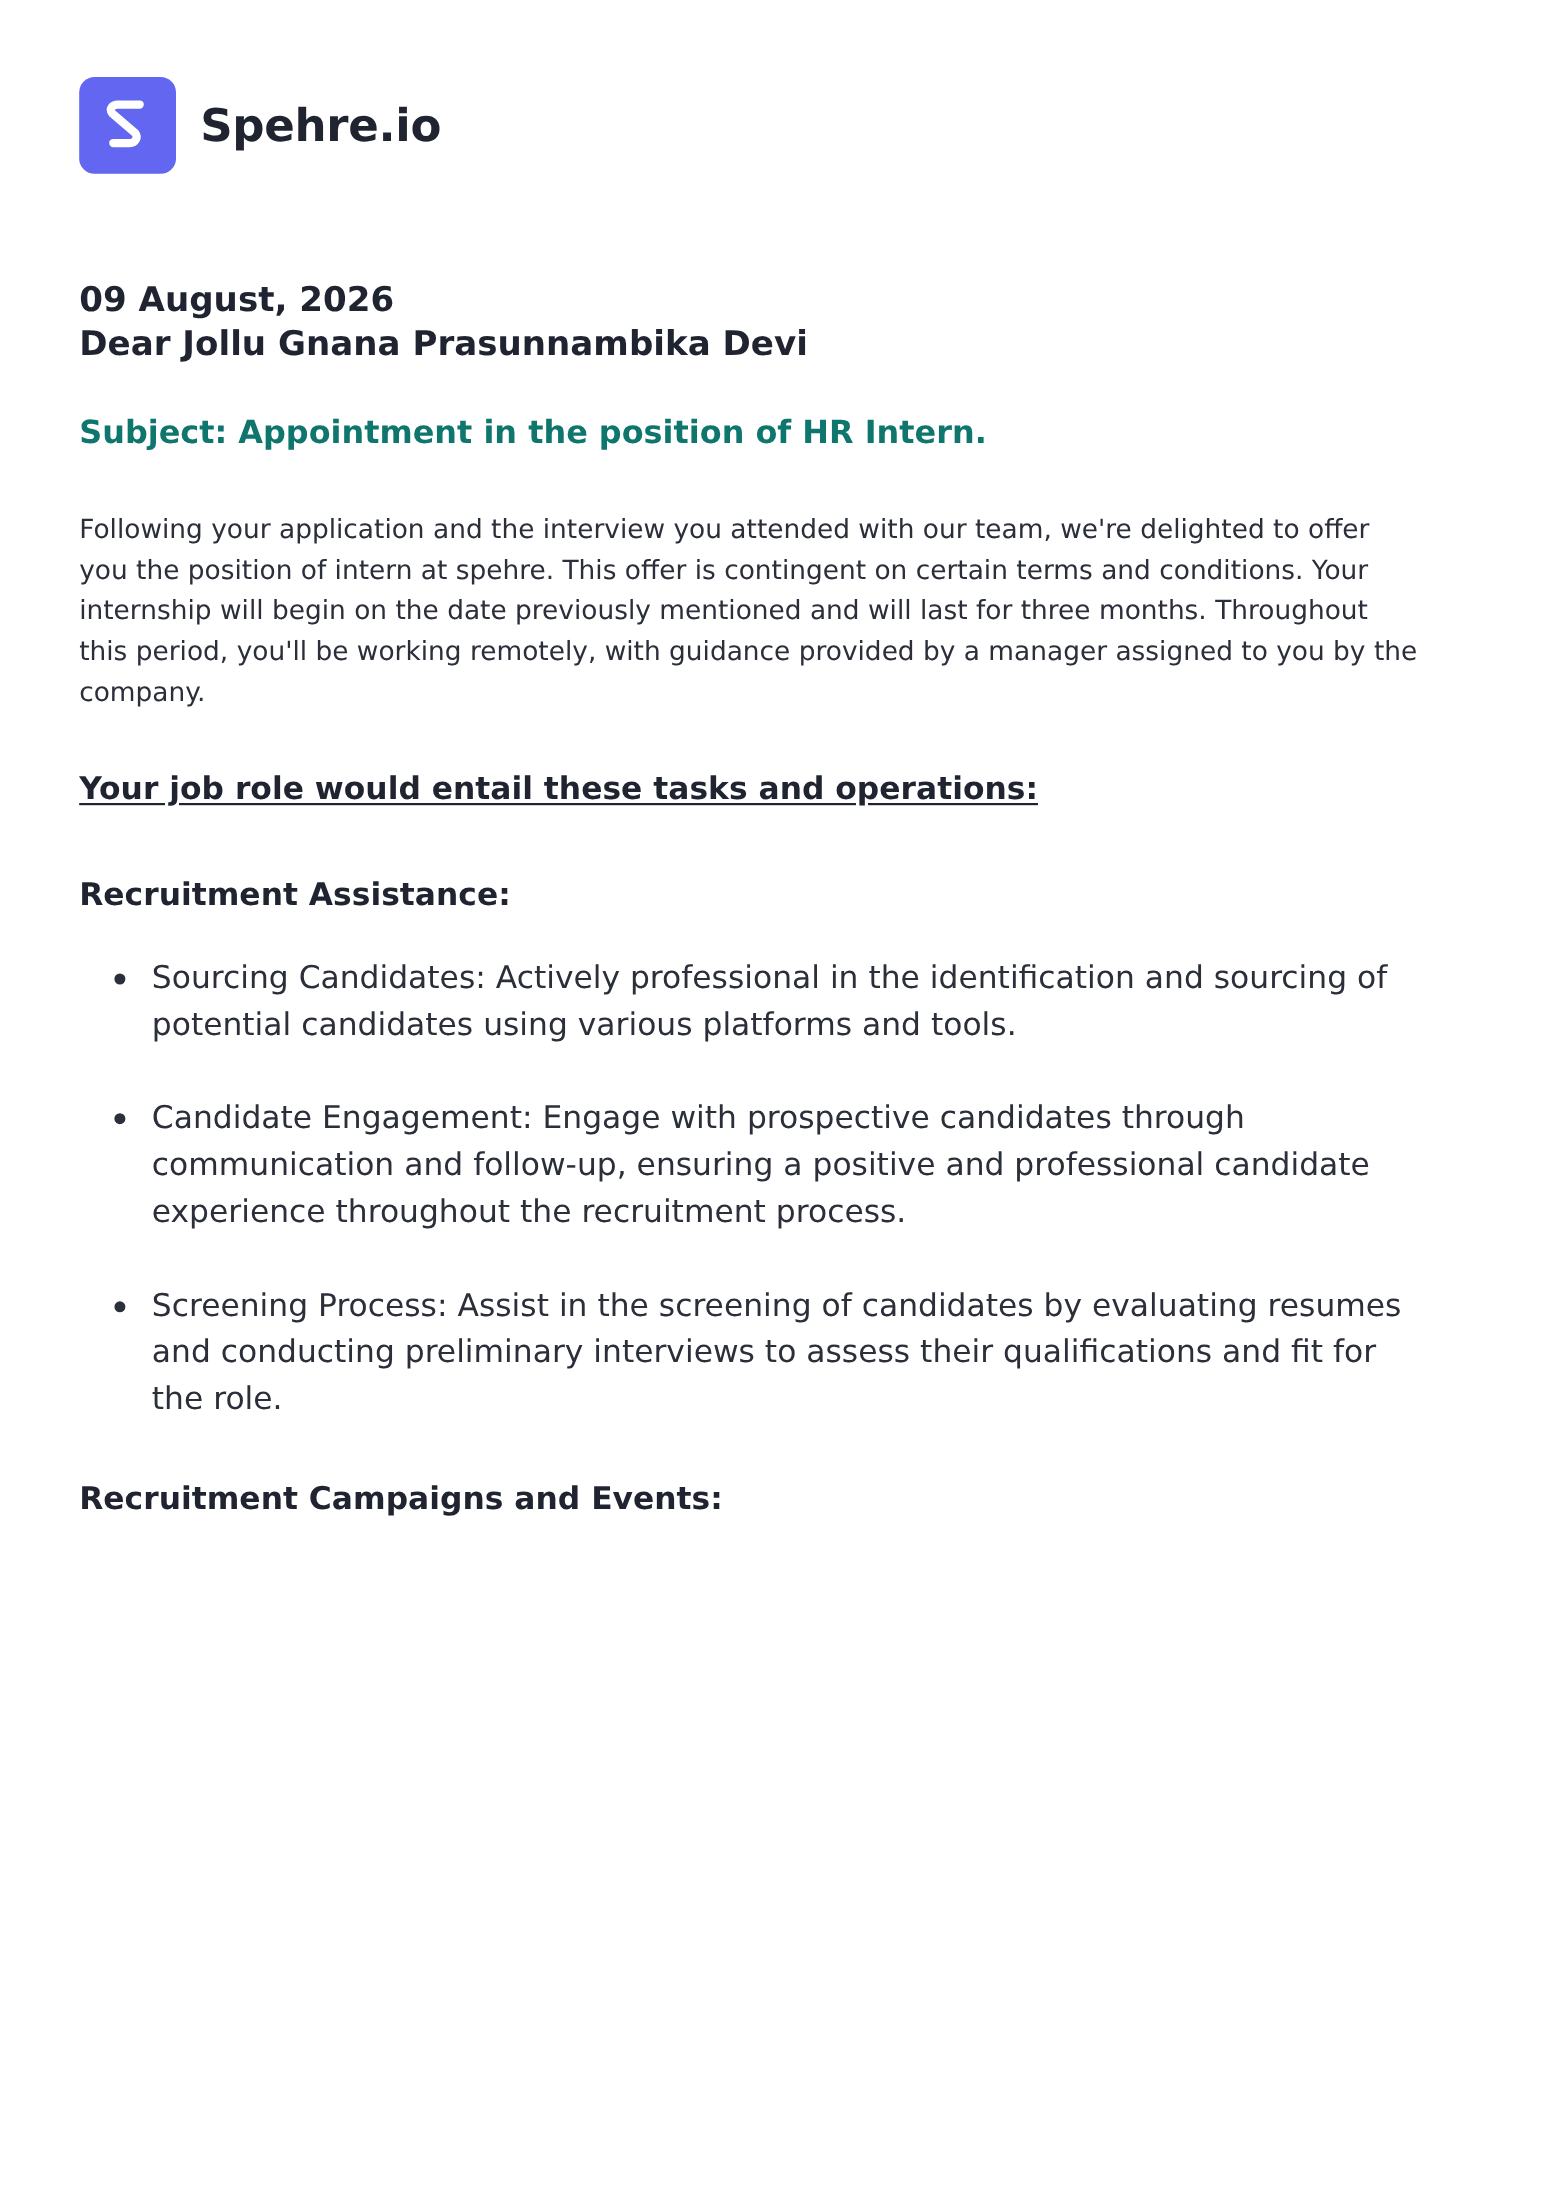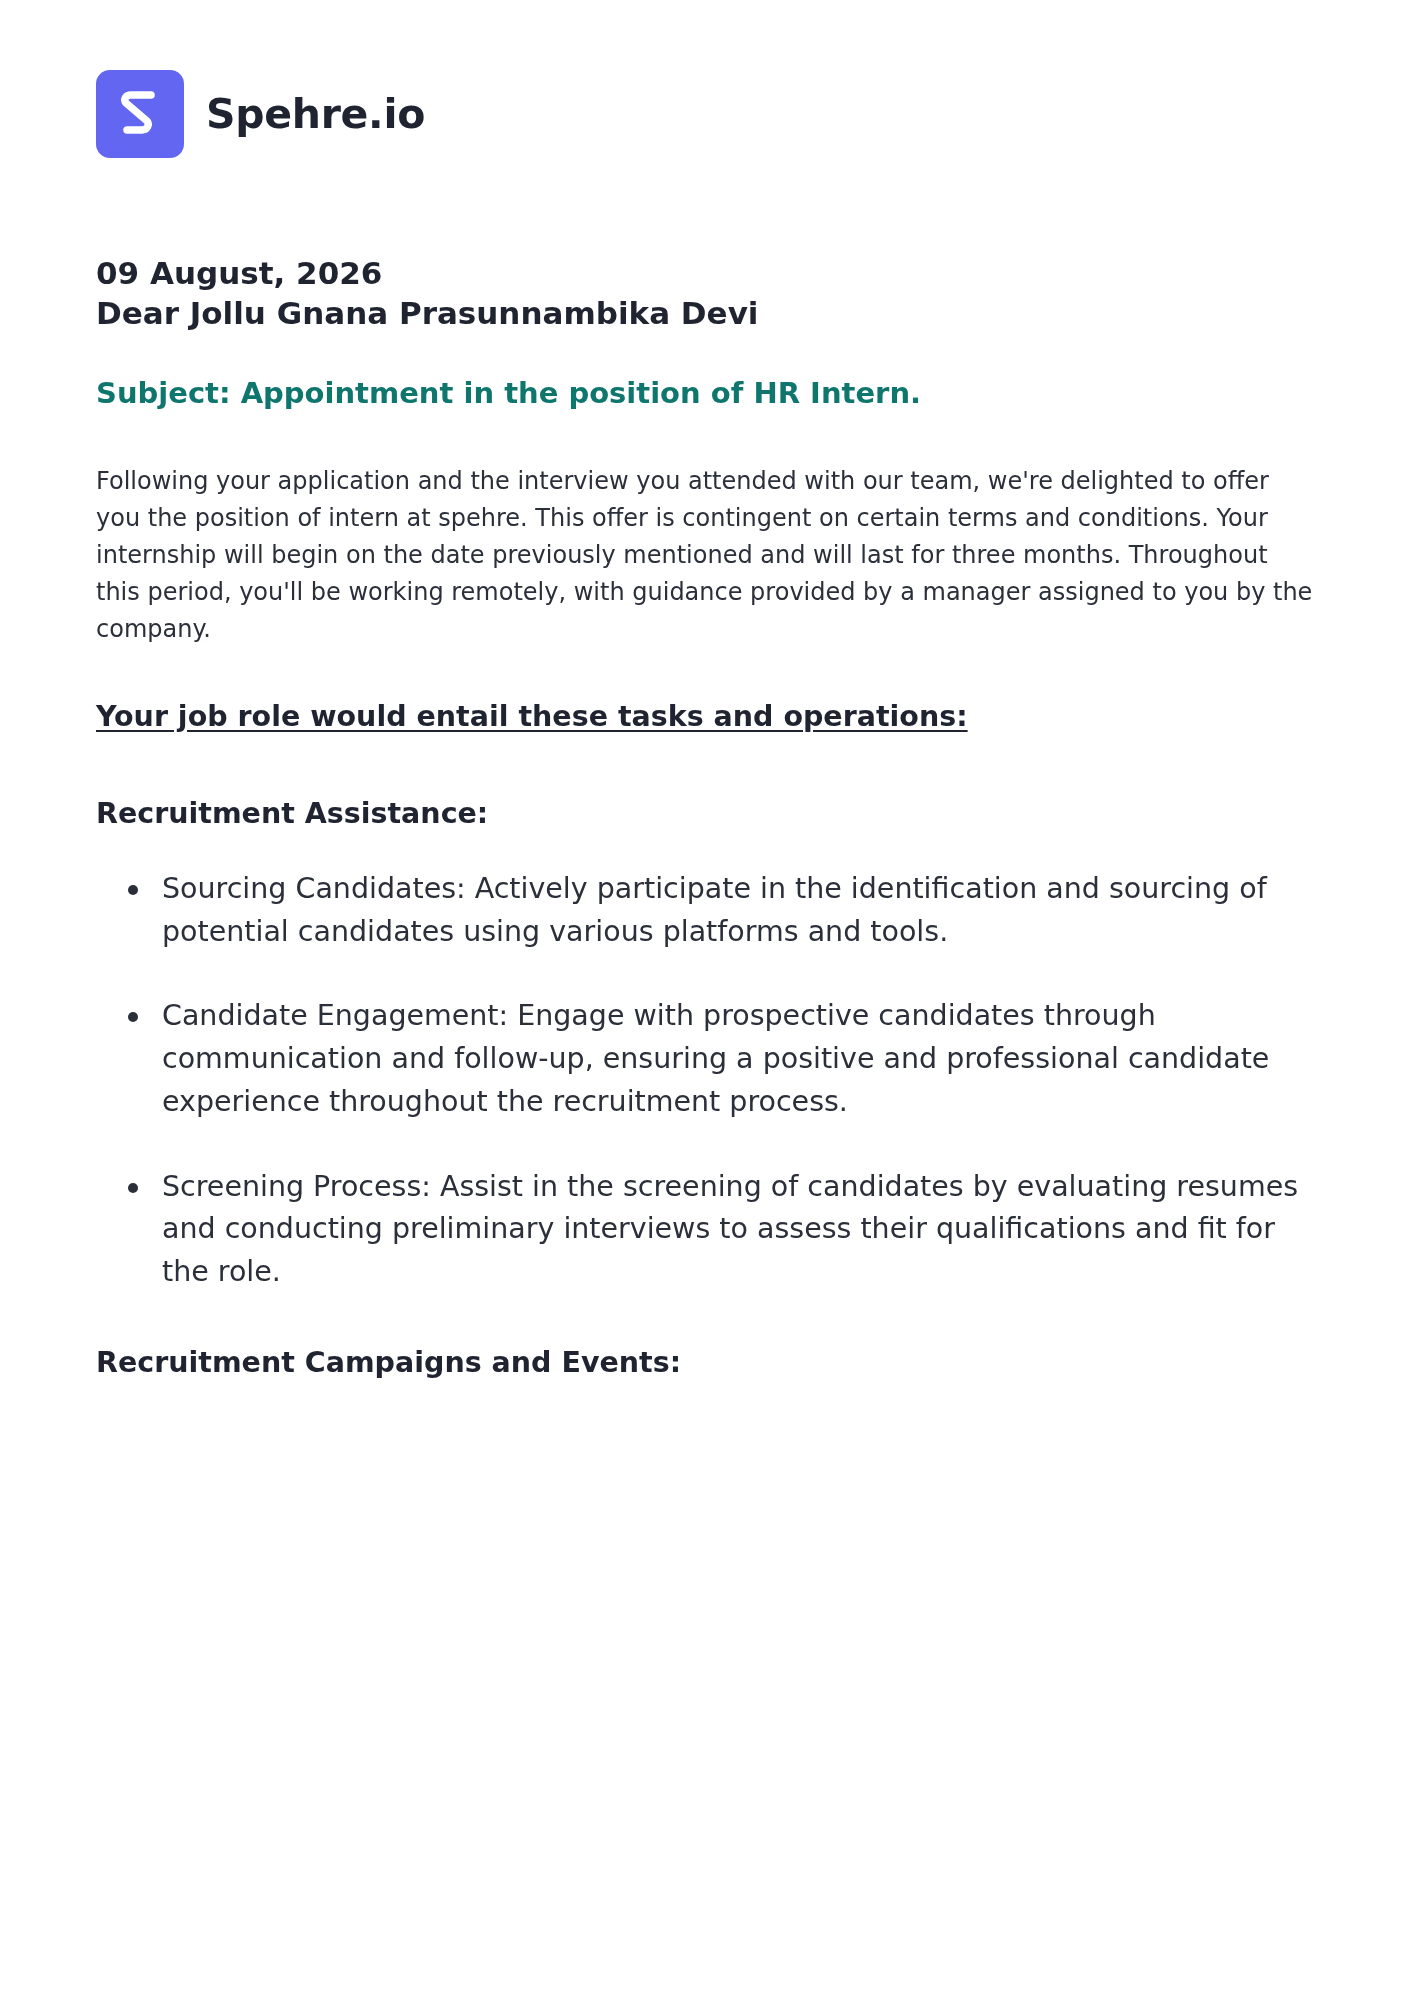--- a/index.html
+++ b/index.html
@@ -13,21 +13,21 @@
     font-family: "DejaVu Sans", sans-serif;
     color: #1f2430;
     -webkit-font-smoothing: antialiased;
   }
   .page {
     position: relative;
     width: 1414px;
     min-height: 2000px;
     background: #ffffff;
     box-sizing: border-box;
-    padding: 70px 96px 0 96px;
+    padding: 70px 96px 0 72px;
   }
 
   
   .brand {
     display: flex;
     align-items: center;
     gap: 22px;
     margin-bottom: 96px;
   }
   .brand-mark {
@@ -149,21 +149,21 @@
 
     <p class="para">Following your application and the interview you attended with our team, we're delighted to offer you the position of intern at spehre. This offer is contingent on certain terms and conditions. Your internship will begin on the date previously mentioned and will last for three months. Throughout this period, you'll be working remotely, with guidance provided by a manager assigned to you by the company.</p>
 
     <div>
       <span class="section-underline">Your job role would entail these tasks and operations:</span>
     </div>
 
     <div class="sub-heading">Recruitment Assistance:</div>
 
     <ul class="bullets">
-      <li>Sourcing Candidates: Actively participate in the identification and sourcing of potential candidates using various platforms and tools.</li>
+      <li>Sourcing Candidates: Actively professional in the identification and sourcing of potential candidates using various platforms and tools.</li>
       <li>Candidate Engagement: Engage with prospective candidates through communication and follow-up, ensuring a positive and professional candidate experience throughout the recruitment process.</li>
       <li>Screening Process: Assist in the screening of candidates by evaluating resumes and conducting preliminary interviews to assess their qualifications and fit for the role.</li>
     </ul>
 
     <div class="sub-heading last">Recruitment Campaigns and Events:</div>
 
   </div>
 </div>
 
 </body></html>

